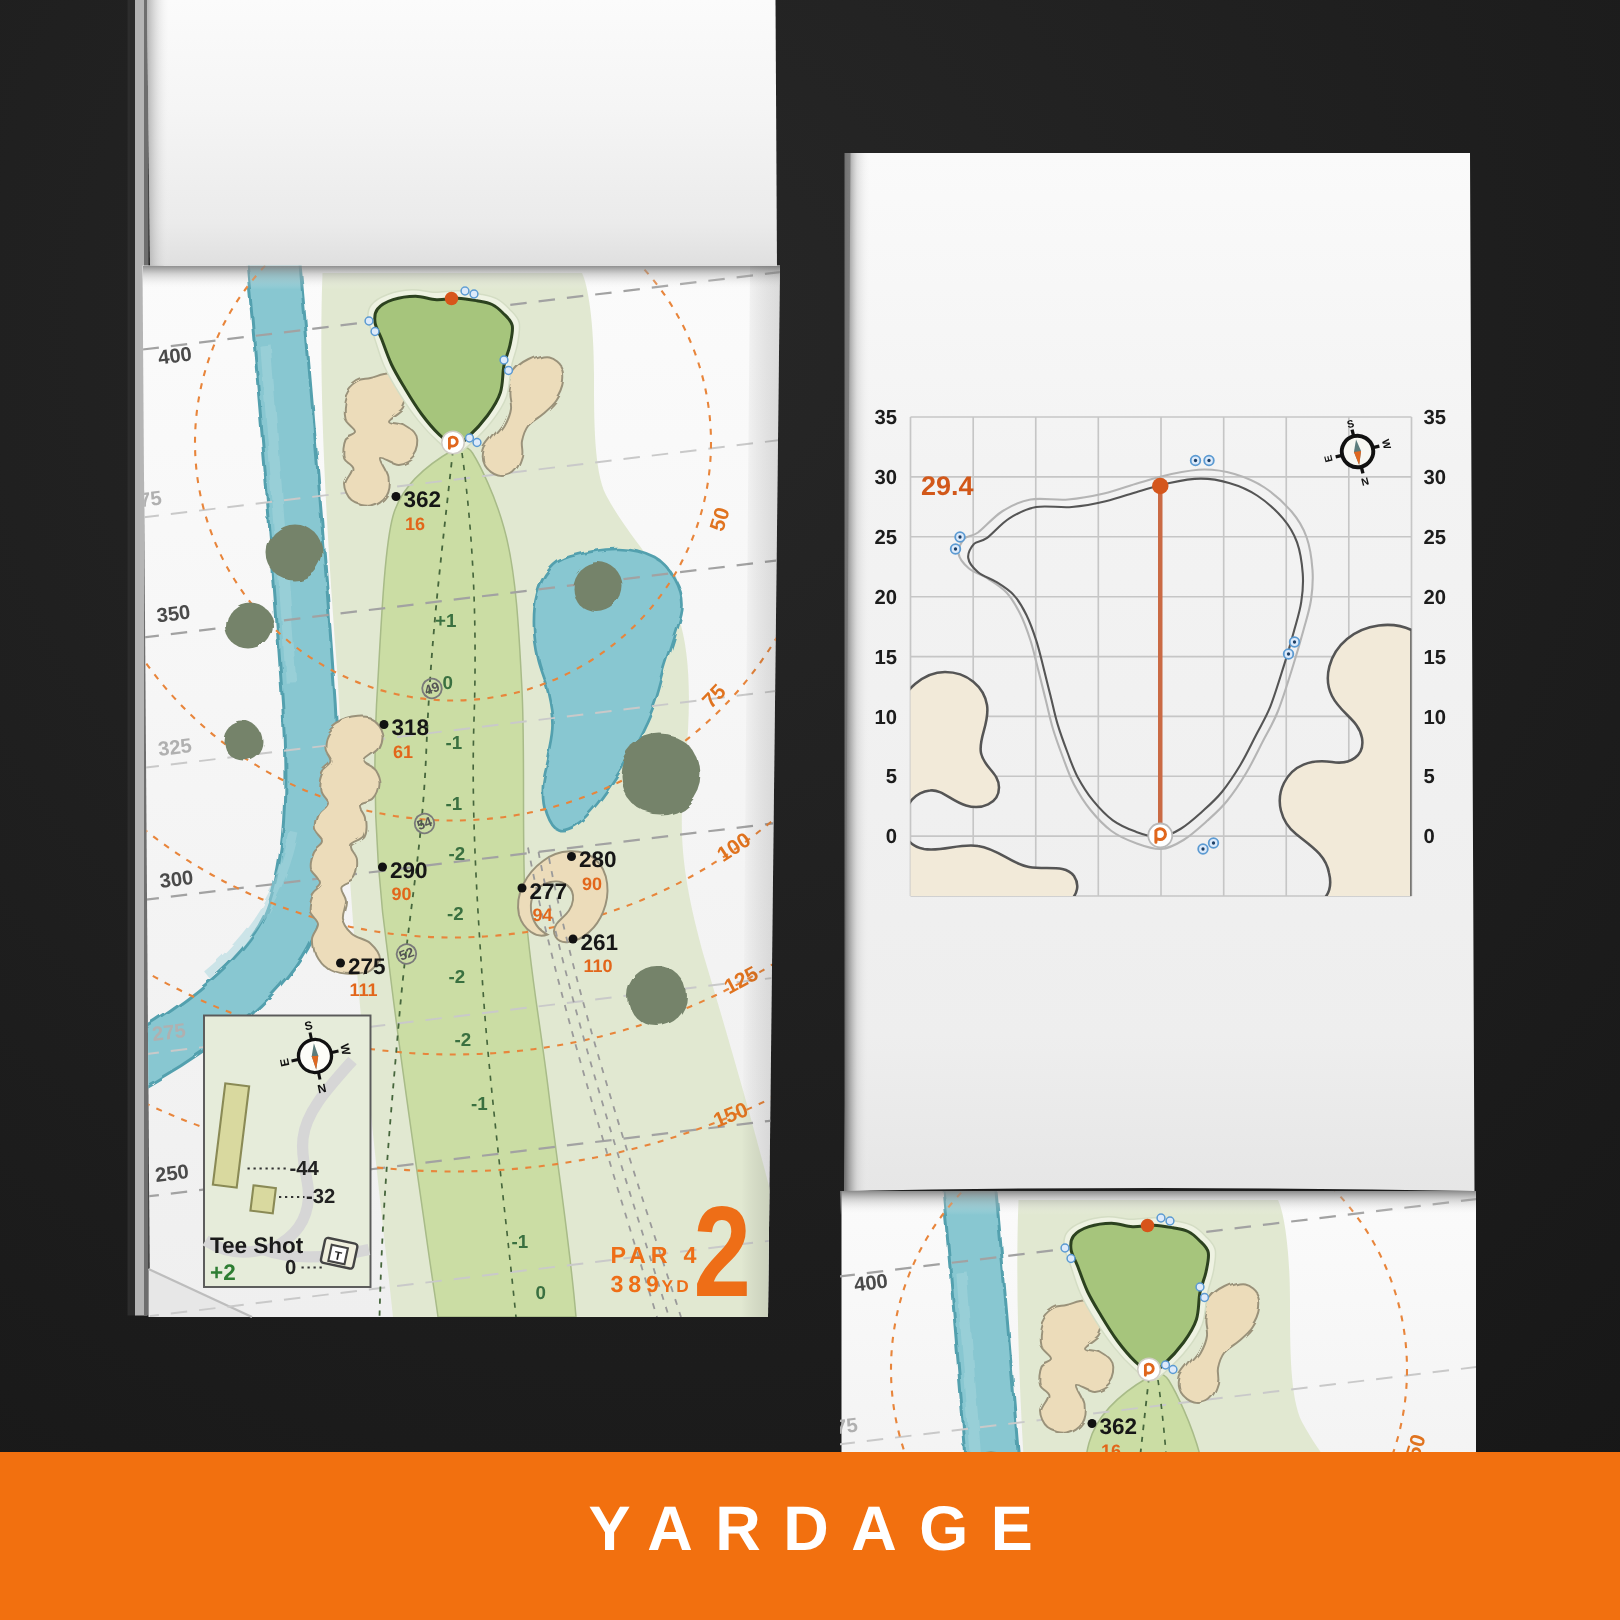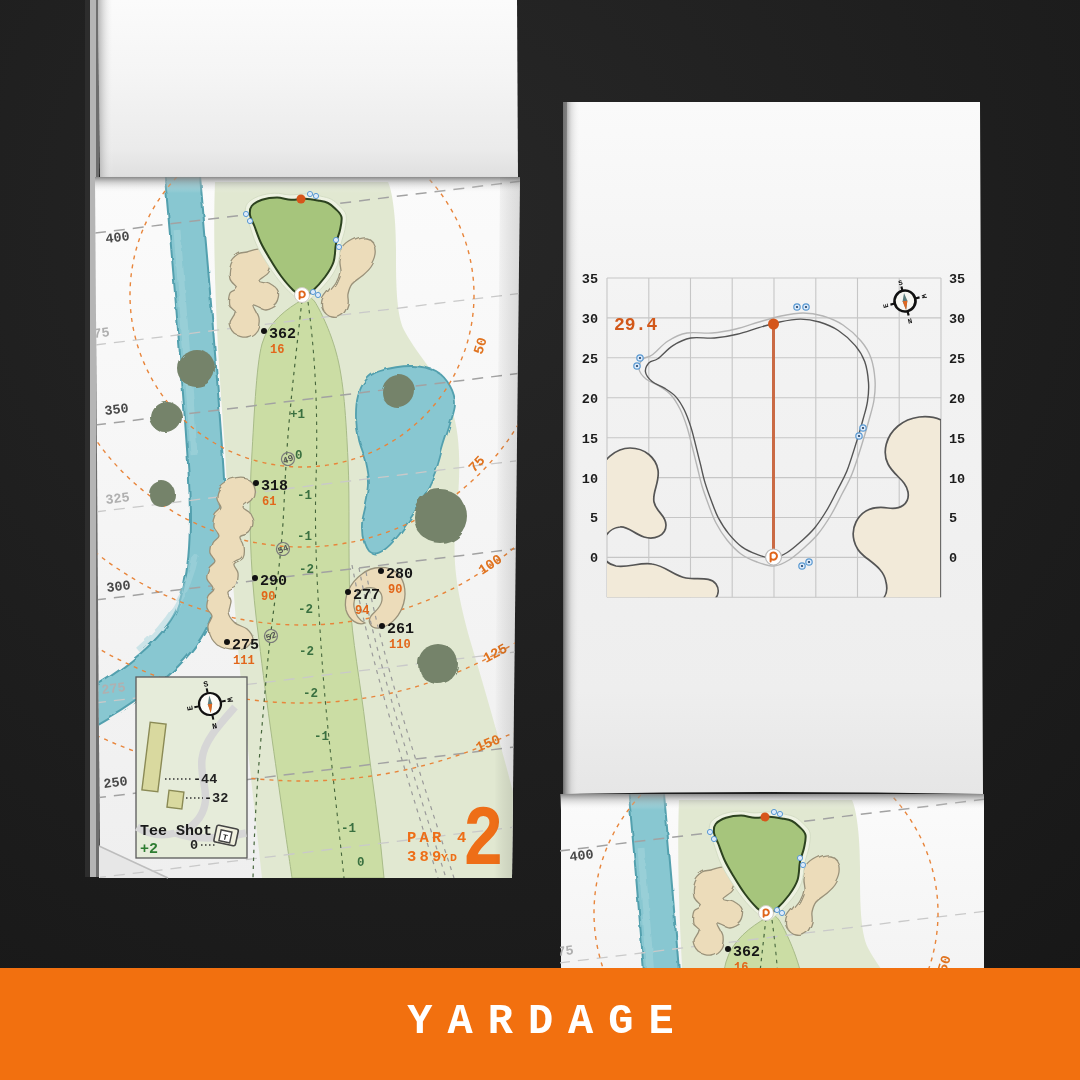--- a/index.html
+++ b/index.html
@@ -1,17 +1,17 @@
 <!DOCTYPE html>
 <html><head>
 <meta charset="utf-8">
 <style>
   html,body{margin:0;padding:0;background:#1d1d1d;}
   #stage{position:relative;width:1080px;height:1080px;overflow:hidden;
-         font-family:Liberation Mono, monospace;}
+         font-family:Liberation Sans, sans-serif;}
   svg{display:block;}
 </style>
 </head>
 <body>
 <div id="stage">
 <svg width="1080" height="1080" viewBox="0 0 1080 1080">
 <defs>
   <radialGradient id="bgv" cx="40%" cy="20%" r="95%">
     <stop offset="0" stop-color="#272727"></stop>
     <stop offset="0.55" stop-color="#1e1e1e"></stop>

